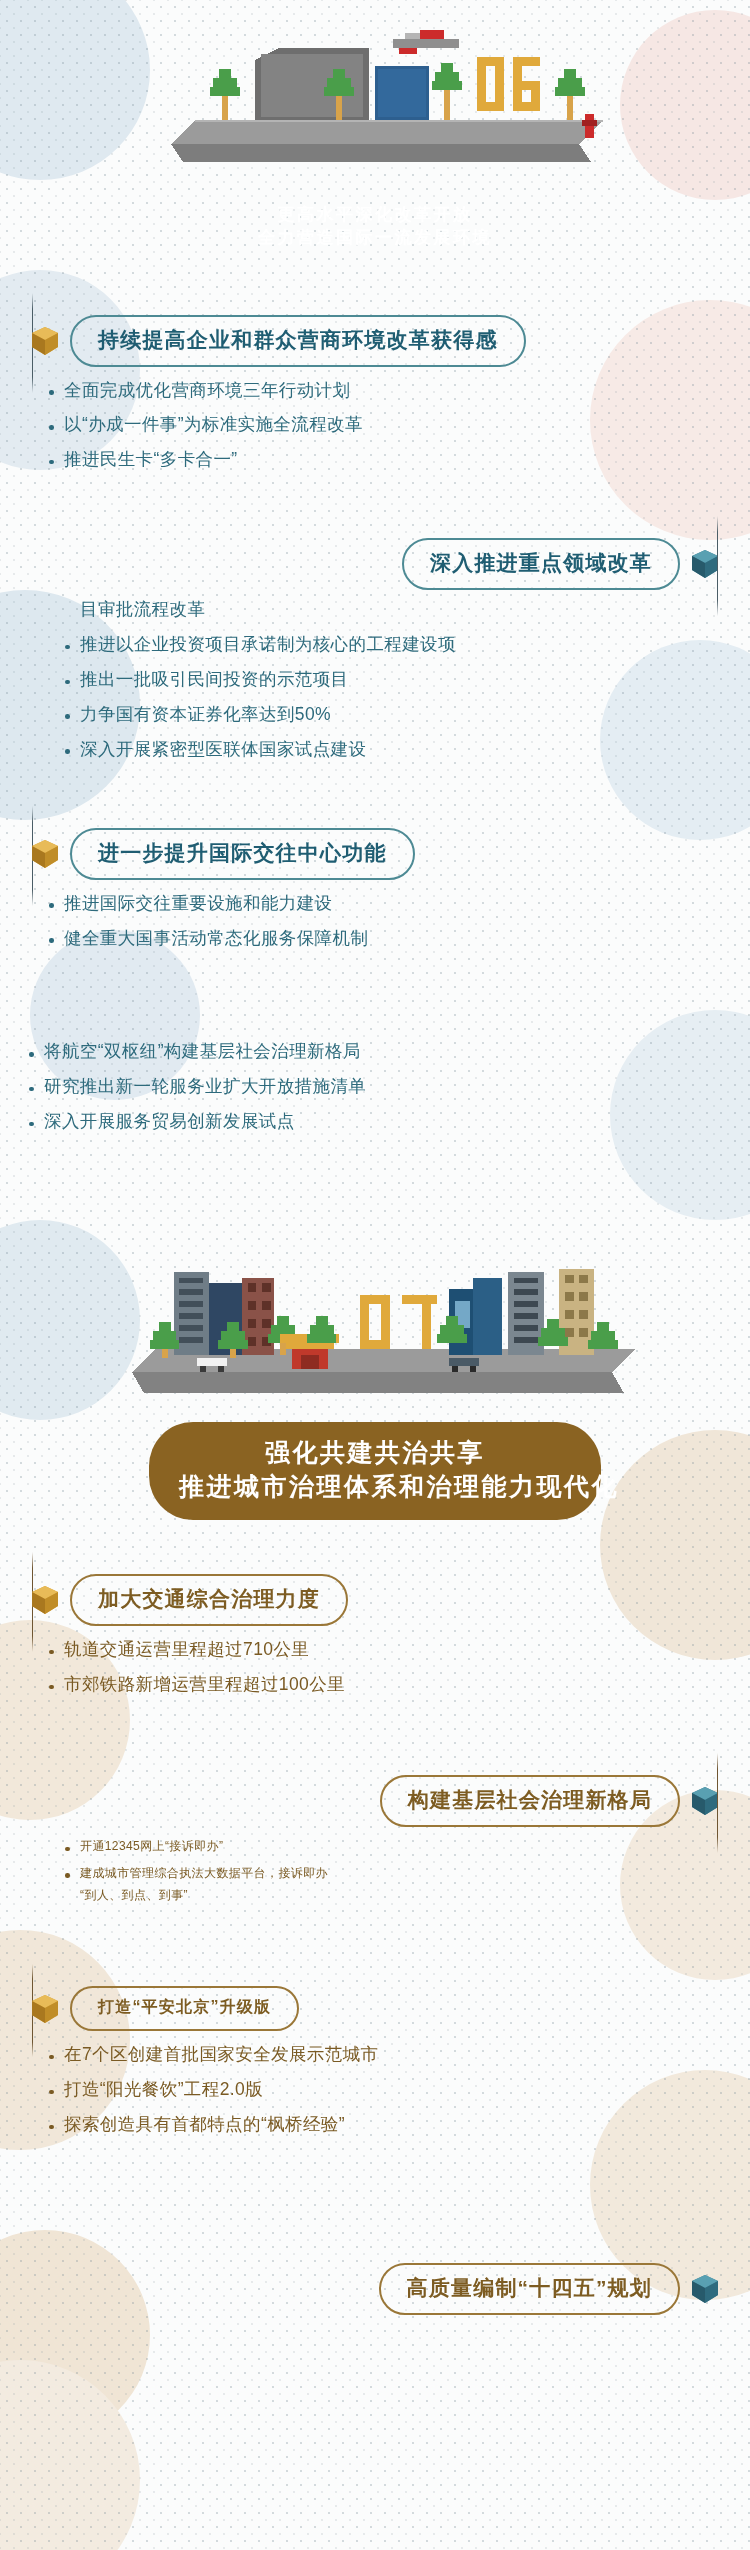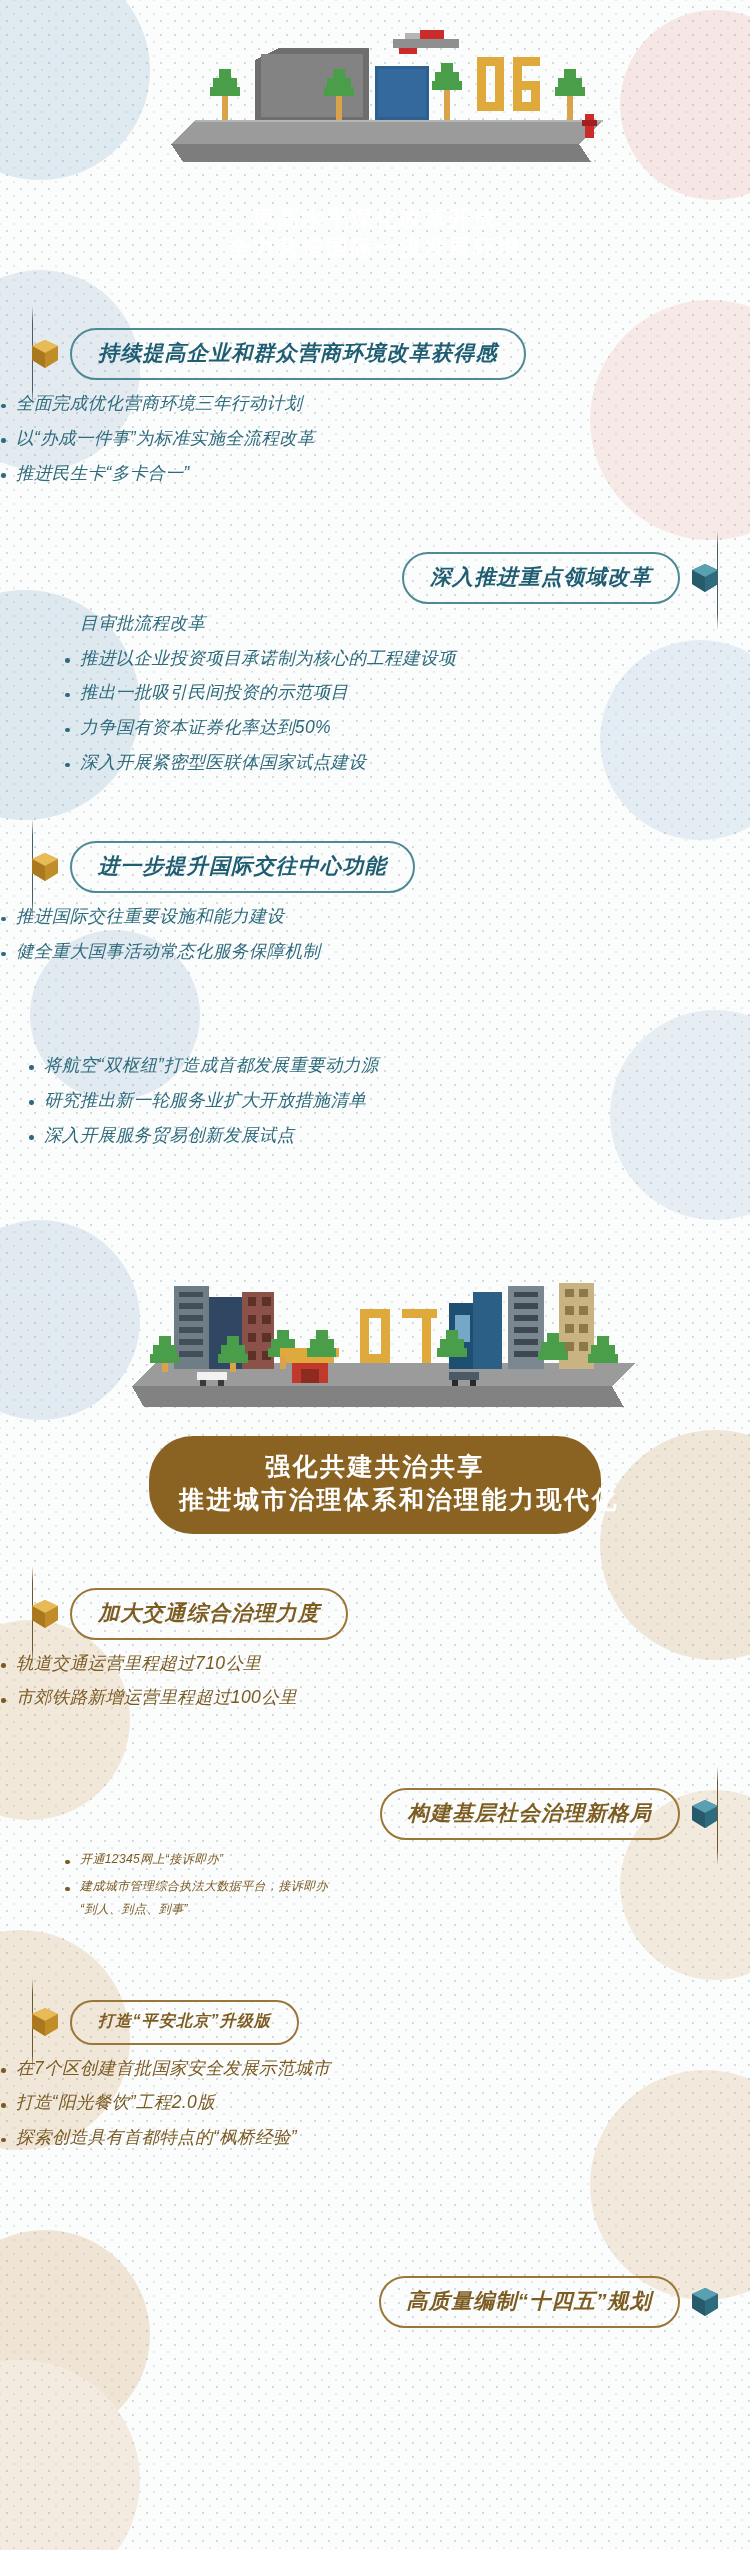--- a/index.html
+++ b/index.html
@@ -39,21 +39,21 @@
     text-align:center;
     color:#ffffff;
     padding:14px 30px 17px;
     line-height:1.34;
     letter-spacing:2.5px;
     font-weight:bold;
   }
   .chapter-banner .line { display:block; white-space:nowrap; }
 
   
-  .section { position:relative; width:750px;font-style:italic; }
+  .section { position:relative; width:750px; }
 
   .title-row {
     position:relative;
     display:flex;
     align-items:center;
     gap:10px;
     padding:0 0;
   }
   .title-row.left  { justify-content:flex-start; padding-left:30px; }
   .title-row.right { justify-content:flex-end;  padding-right:30px;margin-left:38px; }
@@ -76,21 +76,21 @@
     bottom:-26px;
   }
   .rail.left  { left:32px; }
   .rail.right { right:32px; }
 
   
   .cube { position:relative; width:30px; height:32px; flex:0 0 30px; }
   .cube svg { display:block; }
 
   .bullets { padding-top:11px; }
-  .bullets.left  {  padding-right:40px; }
+  .bullets.left  { padding-left:48px;  padding-right:40px; }
   .bullets.right { padding-left:64px;  padding-right:40px; }
   .bullets.wide  { padding-left:28px;  padding-right:40px; }
 
   .bullet {
     position:relative;
     padding-left:16px;
     margin-bottom:9px;
     line-height:1.48;
     letter-spacing:0.4px;
   }
@@ -198,21 +198,21 @@
         <rect x="95" y="0" width="8" height="3" fill="#cc2b2b"></rect>
         <rect x="88" y="6" width="6" height="2" fill="#cc2b2b"></rect>
       </g>
       <g>
         <rect x="150" y="28" width="3" height="8" fill="#cc2b2b"></rect>
         <rect x="149" y="30" width="5" height="2" fill="#a02020"></rect>
       </g>
     </svg>
   </div>
 
-  <div class="chapter-banner" style="width:420px;font-size:22px;text-align:center;">
+  <div class="chapter-banner" style="width:420px;font-size:17px;text-align:center;">
     <span class="line">更高水平深化改革开放</span>
     <span class="line">全力营造国际一流发展环境</span>
   </div>
 
   <div class="spacer" style="height:48px;"></div>
 
   <div class="section t-blue" style="padding-bottom:26px;">
     <div class="title-row left">
       <div class="rail left"></div>
       <span class="cube">
@@ -274,21 +274,21 @@
     <div class="bullets left" style="font-size:17.5px;">
       <div class="bullet">推进国际交往重要设施和能力建设</div>
       <div class="bullet">健全重大国事活动常态化服务保障机制</div>
     </div>
   </div>
 
   <div class="spacer" style="height:42px;"></div>
 
   <div class="section t-blue" style="padding-bottom:26px;">
     <div class="bullets wide" style="font-size:17.5px;">
-      <div class="bullet">将航空“双枢纽”打造成首都发展重要动力源</div>
+      <div class="bullet">将航空“双枢纽”构建基层社会治理新格局</div>
       <div class="bullet">研究推出新一轮服务业扩大开放措施清单</div>
       <div class="bullet">深入开展服务贸易创新发展试点</div>
     </div>
   </div>
 
   <div class="spacer" style="height:72px;"></div>
 
   <div class="pixel-header" style="height:180px;">
     <svg class="pixel-art" width="530" height="160" viewBox="0 0 176 54" shape-rendering="crispEdges">
 

